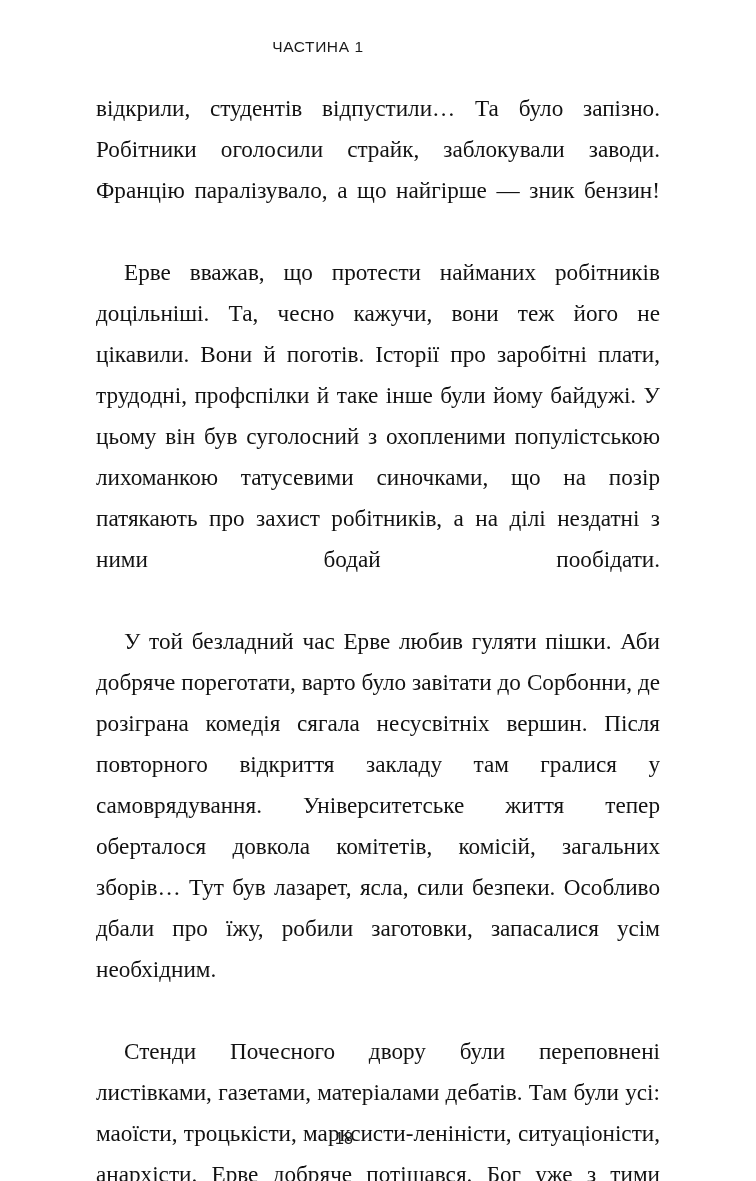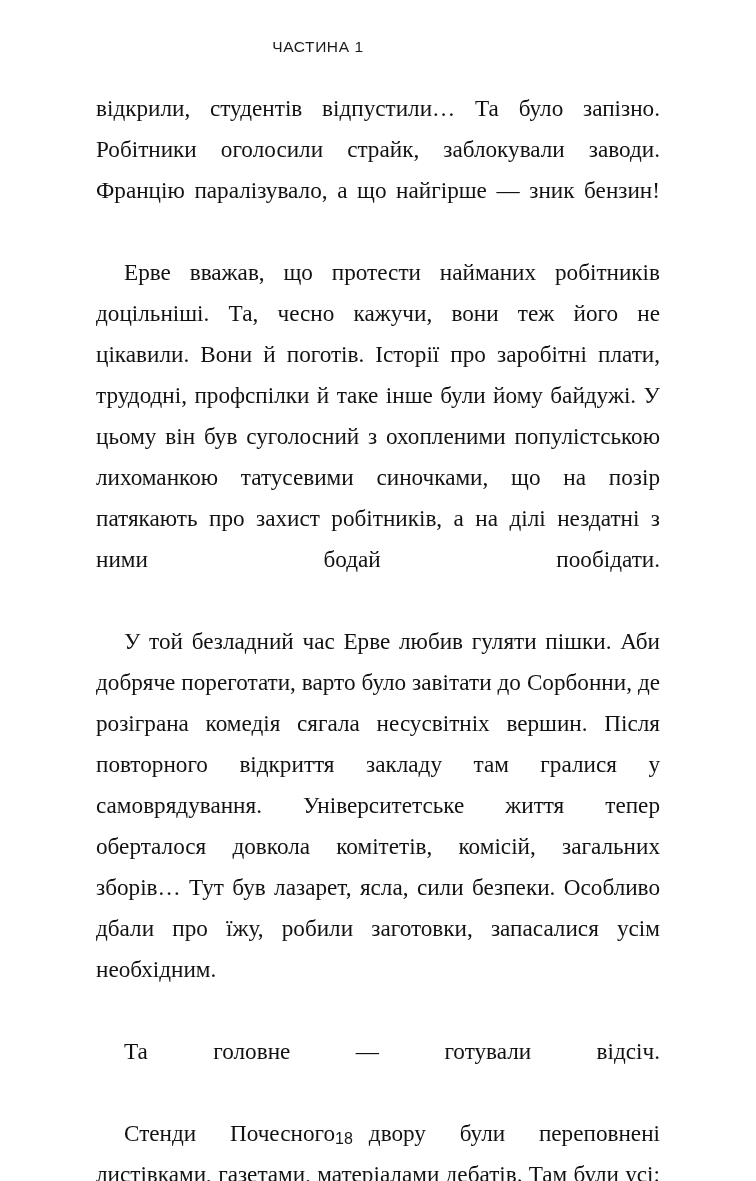--- a/index.html
+++ b/index.html
@@ -68,21 +68,20 @@
 <body>
 
 <div class="page">
 
   <div class="running-header">ЧАСТИНА 1</div>
 
   <div class="text-column">
     <p class="para no-indent">відкрили, студентів відпустили… Та було запізно. Робітники оголосили страйк, заблокували заводи. Францію паралізувало, а що найгірше — зник бензин!</p>
     <p class="para">Ерве вважав, що протести найманих робітників доцільніші. Та, чесно кажучи, вони теж його не цікавили. Вони й поготів. Історії про заробітні плати, трудодні, профспілки й таке інше були йому байдужі. У цьому він був суголосний з охопленими популістською лихоманкою татусевими синочками, що на позір патякають про захист робітників, а на ділі нездатні з ними бодай пообідати.</p>
     <p class="para">У той безладний час Ерве любив гуляти пішки. Аби добряче пореготати, варто було завітати до Сорбонни, де розіграна комедія сягала несусвітніх вершин. Після повторного відкриття закладу там гралися у самоврядування. Університетське життя тепер оберталося довкола комітетів, комісій, загальних зборів… Тут був лазарет, ясла, сили безпеки. Особливо дбали про їжу, робили заготовки, запасалися усім необхідним.</p>
-    <p class="para">Та головне — готували відсіч.</p>
     <p class="para">Стенди Почесного двору були переповнені листівками, газетами, матеріалами дебатів. Там були усі: маоїсти, троцькісти, марксисти-леніністи, ситуаціоністи, анархісти. Ерве добряче потішався. Бог уже з тими маніфестаціями й колотнечами, та цим дотичним ідеям, теоріям, дискусіям гріш ціна.</p>
     <p class="para">Не знати, який фах здобували борці, та ясно одне: вони нічого не тямили в історії. Бо ж як надихатися Леніним, чиї руки по лікоть у крові? Або Че, який до героїчного талану мав ще й славу дурноголового стрільця? Культурною революцією в Китаї, істинної природи якої ніхто, геть ніхто не петрав?</p>
 
   </div>
 
   <div class="page-number">18</div>
 
 </div>
 
 </body></html>

